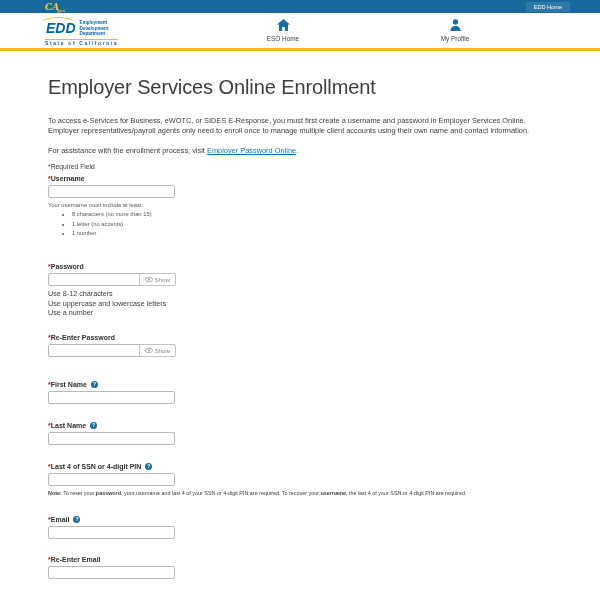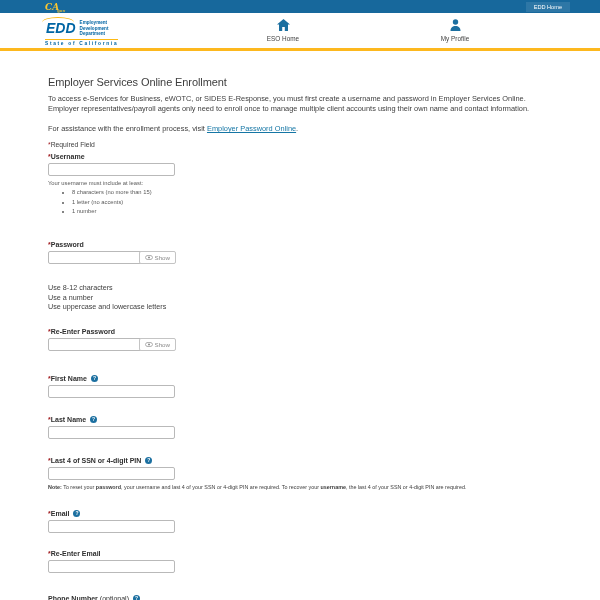--- a/index.html
+++ b/index.html
@@ -112,27 +112,27 @@
   }
   .nav-eso { left: 243px; }
   .nav-profile { left: 415px; }
   .nav-icon { height: 14px; display: flex; align-items: center; justify-content: center; }
   .nav-label { font-size: 6.4px; color: #3f3f3f; margin-top: 3px; }
 
   
   .content { padding: 0 48px; }
   .page-title {
     padding-top: 25px;
-    font-size: 11px;
+    font-size: 20px;
     font-weight: 500;
     color: #3e3e3e;
     letter-spacing: -0.1px;
   }
   .intro {
-    margin-top: 6px;
+    margin-top: 17px;
     font-size: 7.4px;
     line-height: 1.3;
     color: #3d3d3d;
     max-width: 506px;
   }
   .assist { margin-top: 11px; font-size: 7.4px; color: #3d3d3d; }
   .assist a { color: #1576A5; text-decoration: underline; cursor: pointer; }
   .required-field { margin-top: 8px; font-size: 6.8px; color: #3d3d3d; }
   .req { color: #A31E22; }
 
@@ -185,21 +185,21 @@
     display: flex;
     align-items: center;
     gap: 2px;
     padding: 0 5px;
     cursor: pointer;
     font-family: "Liberation Sans", sans-serif;
   }
   .hint-title { margin-top: 4px; font-size: 5.8px; color: #5a5a5a; }
   .hint-list { margin: 3px 0 0 24px; }
   .hint-list li { font-size: 5.8px; color: #5a5a5a; margin-bottom: 3.5px; }
-  .pw-rules { margin-top: 19px; }
+  .pw-rules { margin-top: 3px; }
   .pw-rules div { font-size: 7.2px; color: #3d3d3d; line-height: 9.5px; }
   .note { margin-top: 4px; font-size: 5.4px; color: #3d3d3d; max-width: 506px; }
   .note b { font-weight: bold; }
 
   .mt-user { margin-top: 5px; }
   .mt-pass { margin-top: 27px; }
   .mt-repass { margin-top: 16px; }
   .mt-first { margin-top: 24px; }
   .mt-last { margin-top: 18px; }
   .mt-ssn { margin-top: 18px; }
@@ -282,22 +282,22 @@
       <button class="show-btn">
         <svg width="8" height="5" viewBox="0 0 8 5">
             <ellipse cx="4" cy="2.5" rx="3.6" ry="2.2" fill="none" stroke="#8a8a8a" stroke-width="0.7"></ellipse>
             <circle cx="4" cy="2.5" r="1" fill="#8a8a8a"></circle>
           </svg>
         <span>Show</span>
       </button>
     </div>
     <div class="pw-rules">
       <div>Use 8-12 characters</div>
+      <div>Use uppercase and lowercase letters</div>
       <div>Use a number</div>
-      <div>Use uppercase and lowercase letters</div>
     </div>
   </div>
 
   <div class="fg mt-repass">
     <div class="fg-label">
         <span class="req">*</span>
         <span>Re-Enter Password</span>
       </div>
     <div class="pw-wrap">
       <input class="txt-input" type="password" value="" style="">

